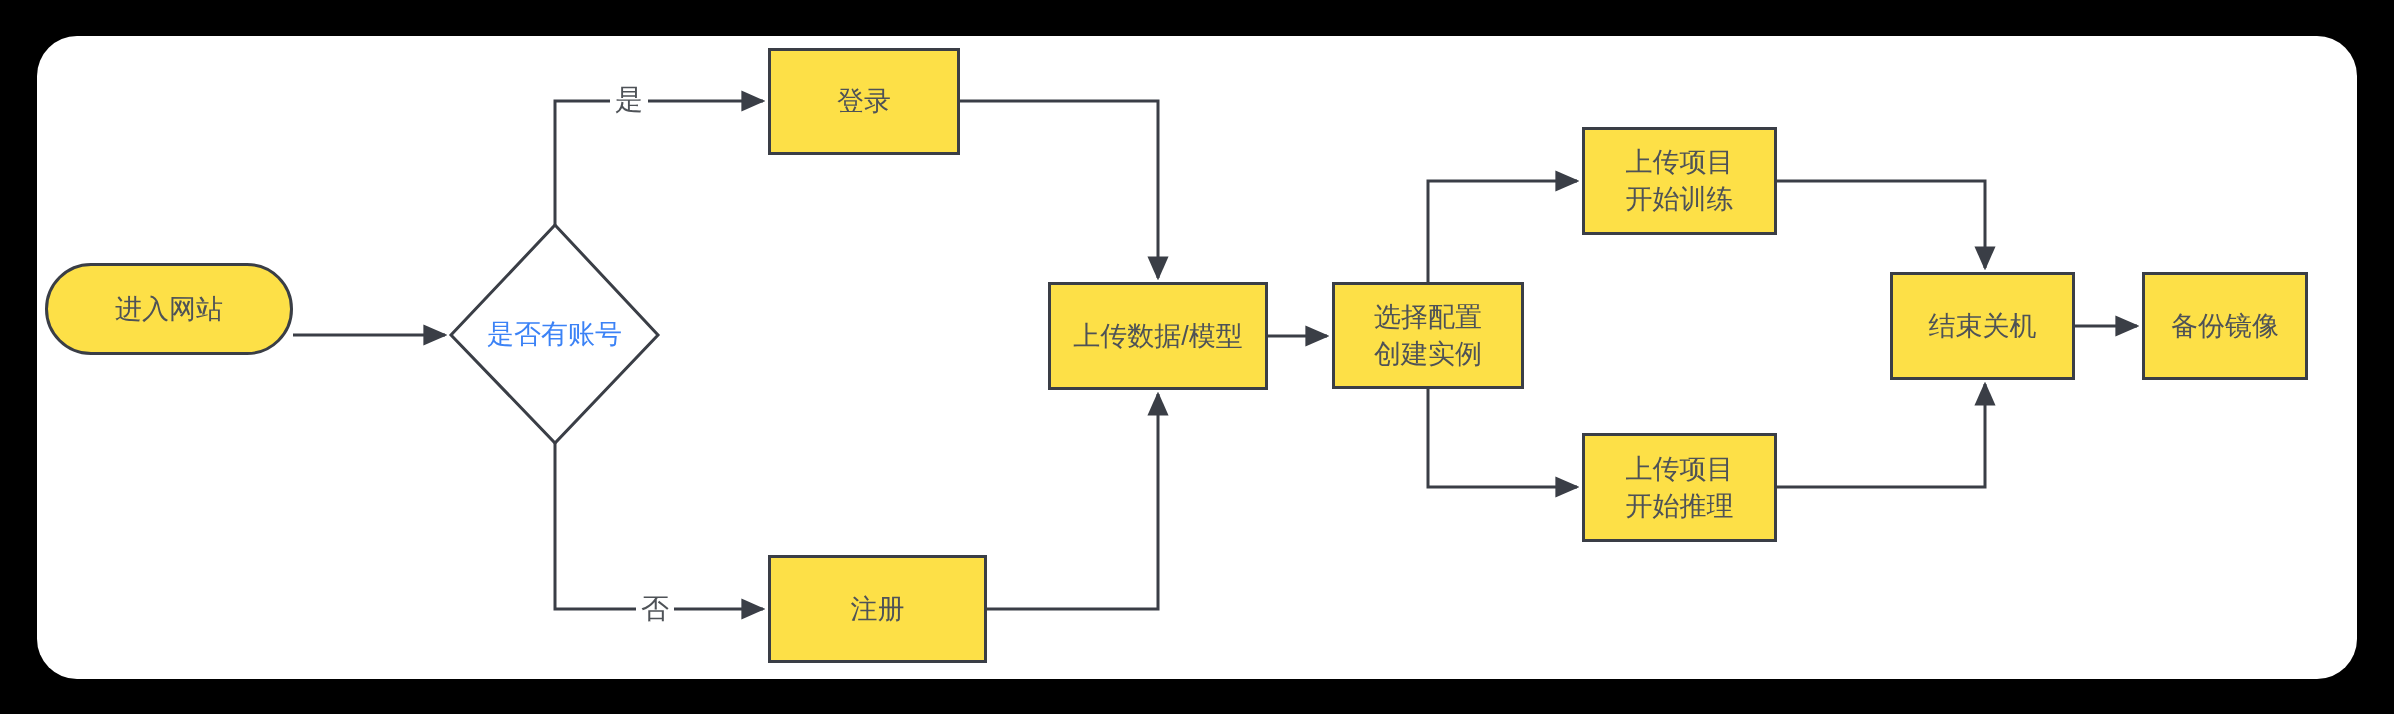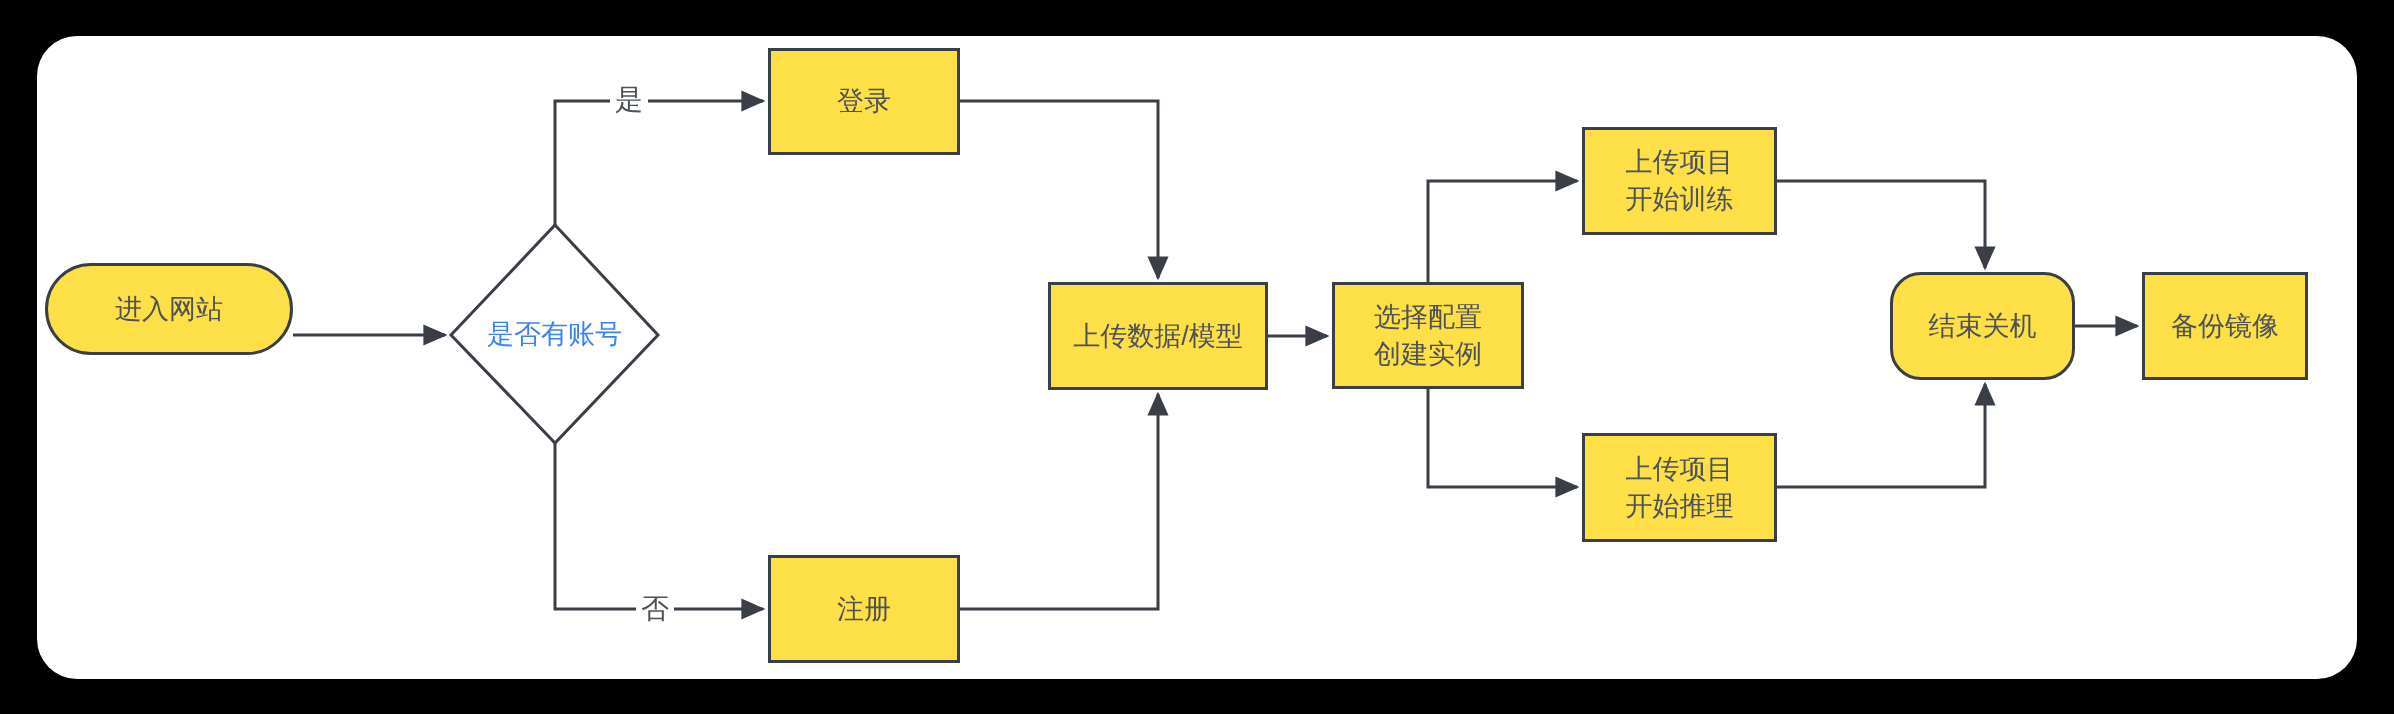--- a/index.html
+++ b/index.html
@@ -30,26 +30,26 @@
     display: flex; align-items: center; justify-content: center;
     color: #3b82f6; font-size: 27px; text-align: center;
   }
   .edge-label {
     position: absolute; transform: translate(-50%, -50%);
     background: #ffffff; color: #4e5257; font-size: 28px;
     padding: 0 5px; line-height: 30px;
   }
   .n-start    { left: 45px;   top: 263px; width: 248px; height: 92px; }
   .n-login    { left: 768px;  top: 48px;  width: 192px; height: 107px; }
-  .n-register { left: 768px;  top: 555px; width: 192px; height: 108px; }
+  .n-register { left: 768px;  top: 555px; width: 219px; height: 108px; }
   .n-upload   { left: 1048px; top: 282px; width: 220px; height: 108px; }
   .n-config   { left: 1332px; top: 282px; width: 192px; height: 107px; }
   .n-train    { left: 1582px; top: 127px; width: 195px; height: 108px; }
   .n-infer    { left: 1582px; top: 433px; width: 195px; height: 109px; }
-  .n-shutdown { left: 1890px; top: 272px; width: 185px; height: 108px; border-radius: 31px; }
+  .n-shutdown { left: 1890px; top: 272px; width: 185px; height: 108px; }
   .n-backup   { left: 2142px; top: 272px; width: 166px; height: 108px; }
   .lbl-yes { left: 629px; top: 100px; }
   .lbl-no  { left: 655px; top: 609px; }
 </style>
 </head>
 <body>
 
 <div class="stage">
   <div class="canvas"></div>
 

